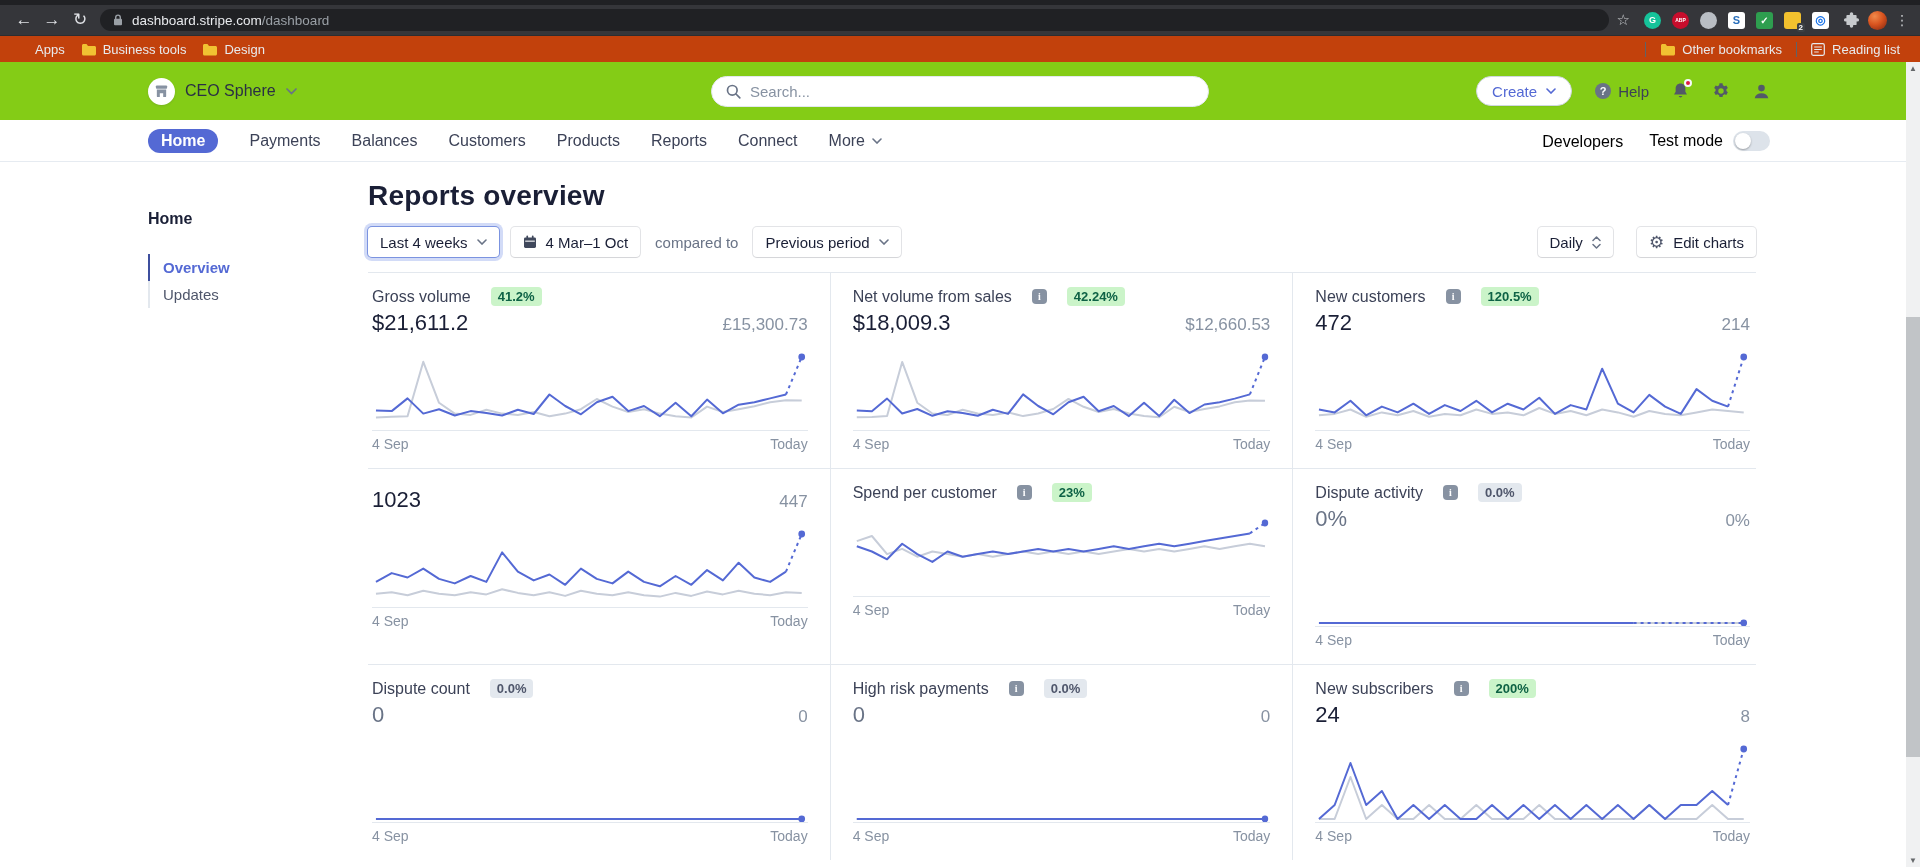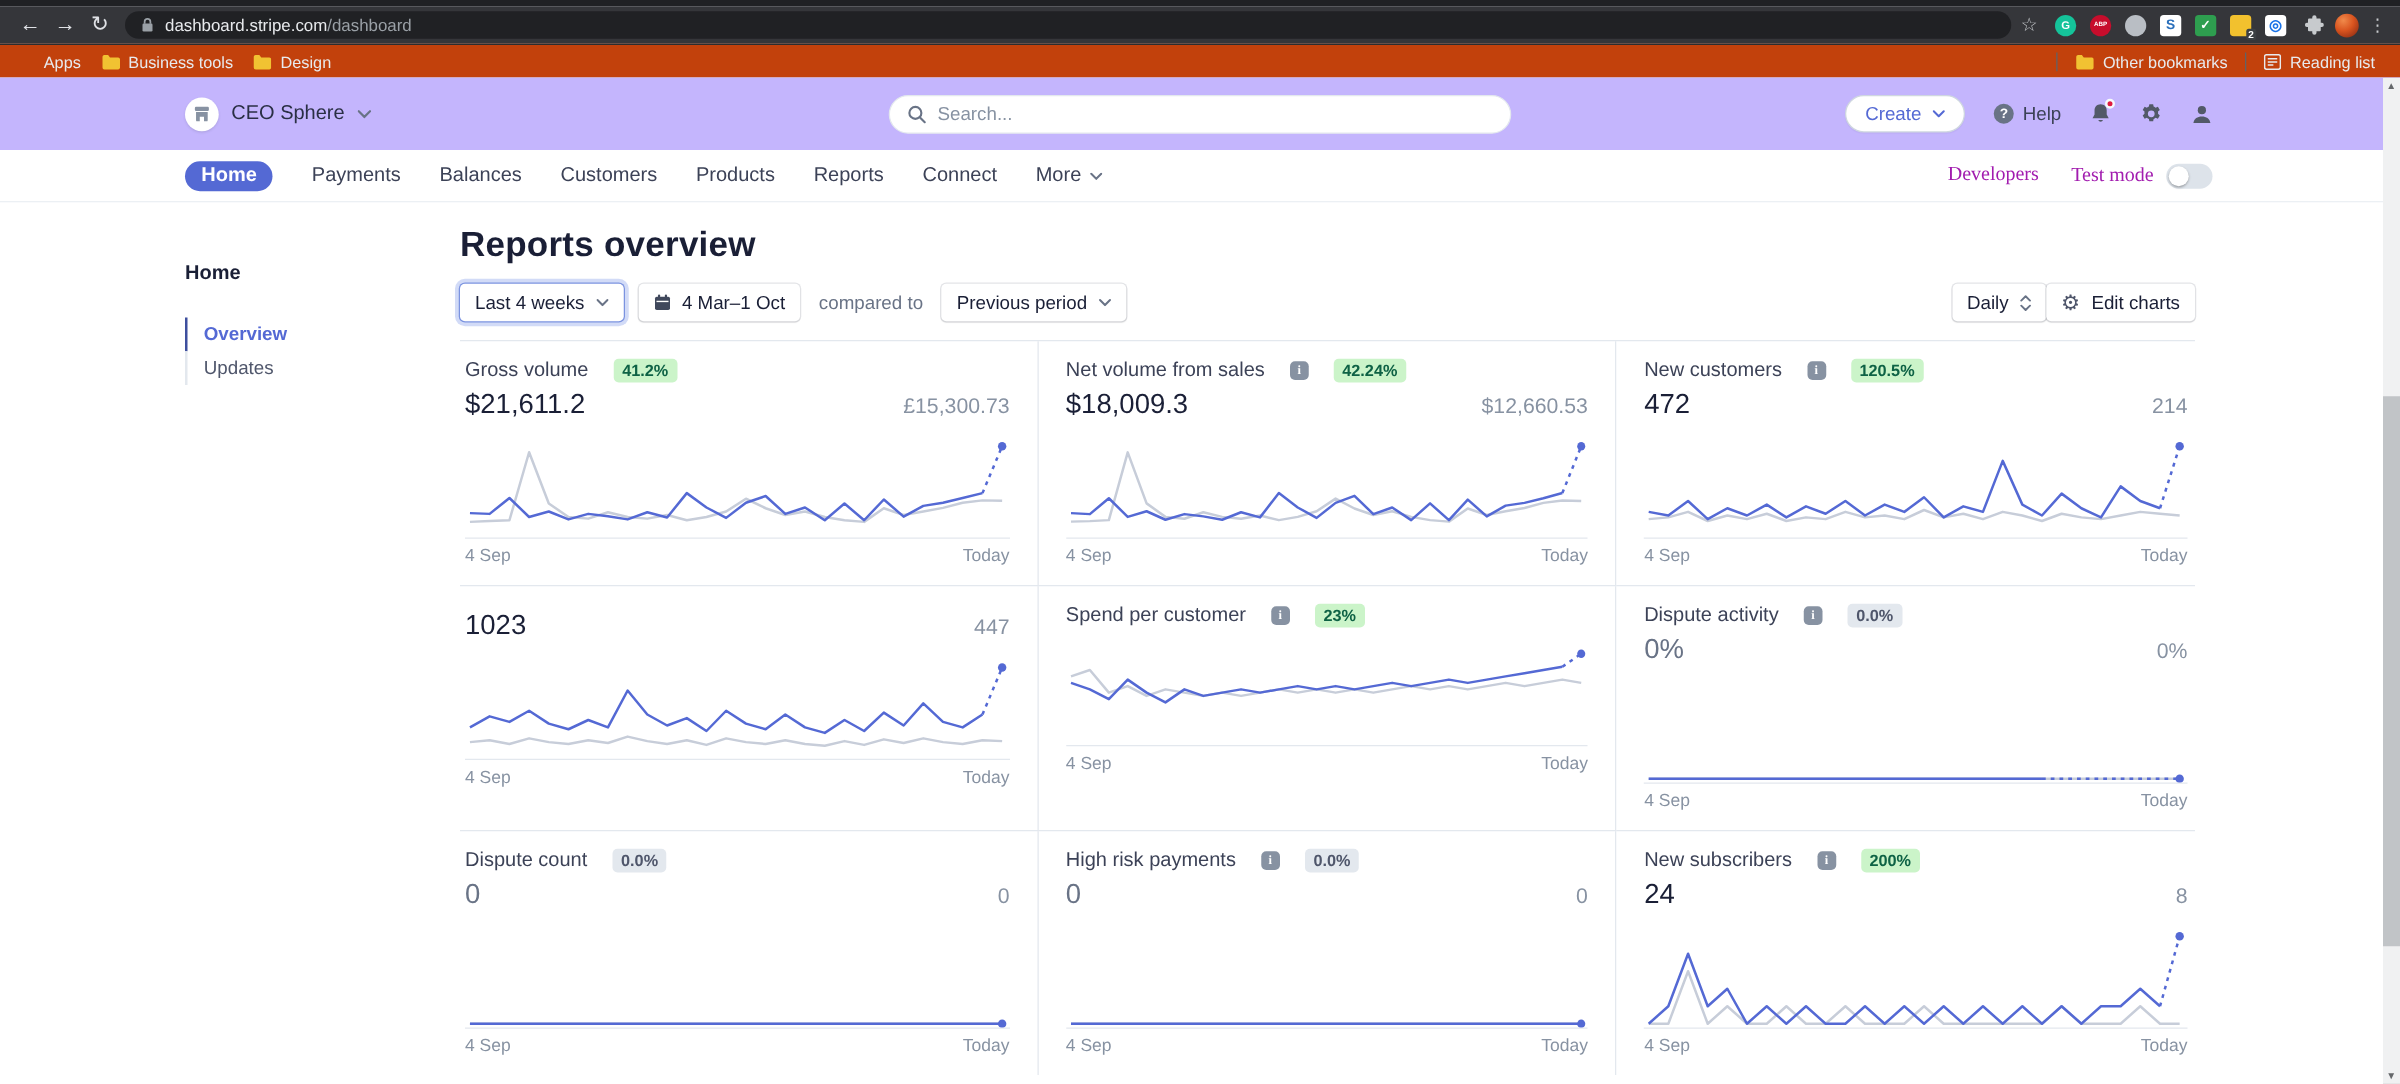--- a/index.html
+++ b/index.html
@@ -24,59 +24,59 @@
   .dots { color:#c7cacd; font-size:14px; letter-spacing:1px; }
 
   .bookmarks { height:27px; background:#c2410c; border-top:1px solid #2c2d30; display:flex; align-items:center; padding:0 12px; font-size:13px; color:#e8eaed; }
   .bm-item { display:flex; align-items:center; gap:7px; padding:0 8px; height:20px; border-radius:10px; }
   .apps-grid { display:grid; grid-template-columns:repeat(3,4px); grid-auto-rows:4px; gap:1px; }
   .apps-grid span { border-radius:1px; }
   .bm-spacer { flex:1; }
   .bm-divider { width:1px; height:15px; background:#5f6368; margin:0 6px; }
 
   
-  .app-header { height:58px; background:#c4b5fd; display:flex; align-items:center; padding:0 150px 0 148px; position:relative; }
+  .app-header { height:58px; background:#84cc16; display:flex; align-items:center; padding:0 150px 0 148px; position:relative; }
   .account { display:flex; align-items:center; gap:10px; font-size:16px; font-weight:500; color:#2a2f45; }
   .store-badge { width:27px; height:27px; border-radius:50%; background:#fff; box-shadow:0 1px 2px rgba(60,66,87,.16); display:flex; align-items:center; justify-content:center; }
   .chev { display:flex; }
   .search-wrap { position:absolute; left:50%; transform:translateX(-50%); width:498px; height:31px; background:#fff; border:1px solid #e3e8ee; border-radius:16px; display:flex; align-items:center; gap:9px; padding:0 14px; }
   .search-text { font-size:15px; color:#8792a2; }
   .header-right { margin-left:auto; display:flex; align-items:center; gap:23px; }
   .create-btn { height:30px; background:#fff; border:1px solid #cfd7e0; border-radius:15px; display:flex; align-items:center; gap:9px; padding:0 15px; color:#5469d4; font-size:15px; font-weight:400; box-shadow:0 1px 1px rgba(0,0,0,.04); }
   .help { display:flex; align-items:center; gap:7px; font-size:15px; color:#3c4257; }
   .help-circle { width:16px; height:16px; border-radius:50%; background:#697386; color:#fff; font-size:11px; font-weight:bold; display:flex; align-items:center; justify-content:center; }
   .bell { position:relative; display:flex; }
   .bell-dot { position:absolute; top:-3px; right:-3px; width:8px; height:8px; background:#df1b41; border-radius:50%; border:2px solid #f6f9fb; }
   .hdr-icon { display:flex; }
 
   
   .app-nav { height:42px; background:#fff; border-bottom:1px solid #e6ebf1; display:flex; align-items:center; padding:0 150px 0 148px; }
   .tabs { display:flex; align-items:center; gap:31px; font-size:16px; font-weight:500; color:#3c4257; }
   .tab { display:flex; align-items:center; gap:7px; cursor:default; }
   .tab.active { background:#5469d4; color:#fff; padding:3px 13px; border-radius:14px; font-weight:600; }
-  .nav-right { margin-left:auto; display:flex; align-items:flex-start; gap:26px; font-size:16px; color:#a21caf;font-family:Liberation Serif, serif; }
+  .nav-right { margin-left:auto; display:flex; align-items:flex-end; gap:26px; font-size:16px; color:#000000; }
   .tm-group { display:flex; align-items:center; gap:10px; }
   .toggle { width:37px; height:20px; border-radius:10px; background:#dde3ea; position:relative; }
   .knob { position:absolute; top:2px; left:2px; width:16px; height:16px; border-radius:50%; background:#fff; box-shadow:0 1px 2px rgba(0,0,0,.3); }
 
   
   .content { display:flex; padding:0 164px 0 148px; background:#fff; }
   .sidebar { width:220px; flex-shrink:0; padding-top:48px; }
   .sidebar-heading { font-size:16px; font-weight:bold; color:#1a1f36; }
   .sidebar-list { margin-top:26px; }
   .side-item { border-left:2px solid #e3e8ee; padding:5px 0 5px 13px; font-size:15px; color:#4f566b; cursor:default; }
   .side-item.active { border-left-color:#3e4f9e; color:#5469d4; font-weight:bold; }
 
   .main { flex:1; min-width:0; }
   .page-title { font-size:28px; font-weight:bold; color:#1a1f36; margin-top:18px; letter-spacing:.2px; }
   .filter-row { margin-top:15px; display:flex; align-items:center; gap:12px; }
   .btn { height:30px; background:#fff; border-radius:4px; box-shadow:0 0 0 1px rgba(60,66,87,.14), 0 1px 1px rgba(0,0,0,.07); display:flex; align-items:center; gap:9px; padding:0 12px; font-size:15px; font-weight:500; color:#1a1f36; cursor:default; }
   .btn.focused { box-shadow:0 0 0 1px #7b93e0, 0 0 0 4px rgba(147,170,237,.42); }
   .compared { font-size:15px; color:#697386; margin:0 3px; }
-  .filter-right { margin-left:auto; display:flex; gap:0; }
+  .filter-right { margin-left:auto; display:flex; gap:24px; }
   .gear-glyph { font-size:17px; color:#4f566b; line-height:1; }
 
   
   .cards-grid { margin-top:15px; display:grid; grid-template-columns:1fr 1fr 1fr; border-top:1px solid #e3e8ee; }
   .card { padding:14px 22px 0 22px; border-right:1px solid #e3e8ee; border-bottom:1px solid #e3e8ee; }
   .card:nth-child(3n) { border-right:none; padding-right:6px; }
   .card:nth-child(3n+1) { padding-left:4px; }
   .card:nth-child(n+7) { border-bottom:none; }
   .card-head { display:flex; align-items:center; gap:20px; font-size:16px; font-weight:500; color:#3c4257; }
   .info-icon { width:15px; height:15px; border-radius:4px; background:#8792a2; color:#fff; font-size:10px; font-weight:bold; font-family:"Liberation Serif",serif; display:flex; align-items:center; justify-content:center; }

